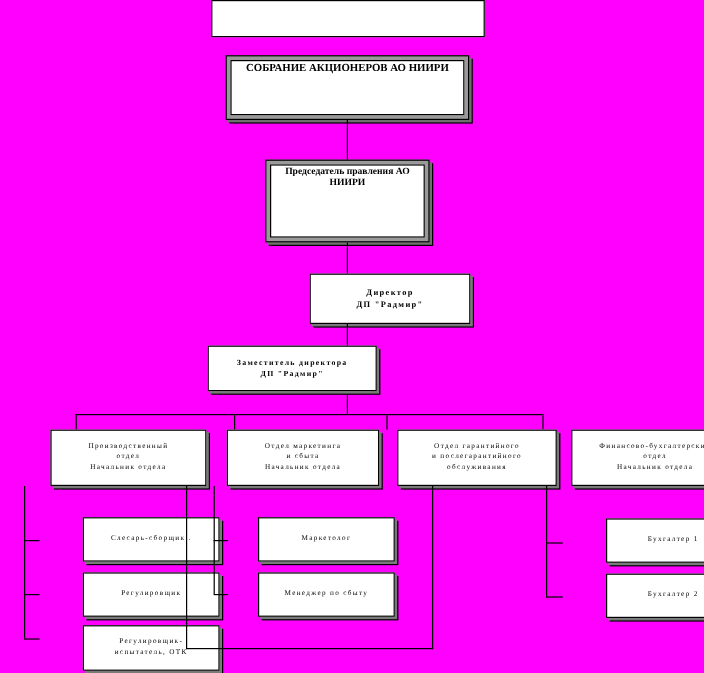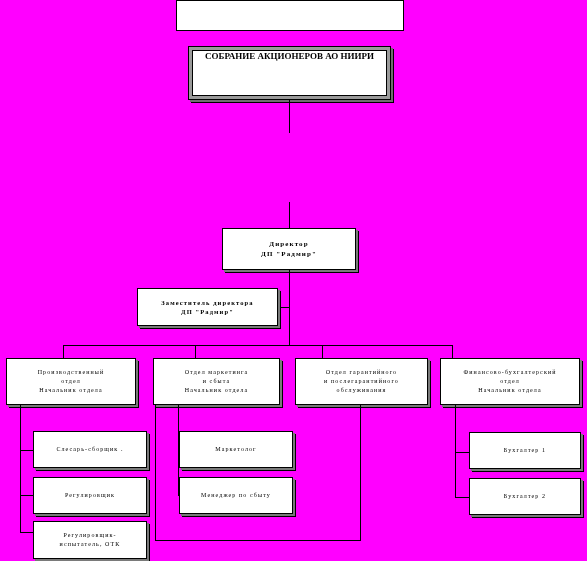--- a/index.html
+++ b/index.html
@@ -22,20 +22,21 @@
     position:absolute;
     background:#ffffff;
     border:1px solid #000;
     box-sizing:border-box;
     display:flex;
     align-items:center;
     justify-content:center;
     text-align:center;
     color:#000;
     box-shadow:2px 2px 0 0 #7a7a7a, 3px 3px 0 0 #000;
+    margin-left:36px;
   }
   .node .txt{
     display:block;
     line-height:1.45;
     letter-spacing:1.1px;
     white-space:pre-line;
   }
 
   
   .framed{
@@ -81,20 +82,27 @@
 
   <div class="framed" style="left:188px;top:46px;width:203px;height:54px;">
     <div class="inner">
       <span class="txt f9 bold">СОБРАНИЕ АКЦИОНЕРОВ
 АО НИИРИ</span>
     </div>
   </div>
 
   <div class="ln v" style="left:289px;top:100px;width:1px;height:33px;"></div>
 
+  <div class="framed" style="left:221px;top:133px;width:137px;height:69px;">
+    <div class="inner">
+      <span class="txt f8 bold">Председатель
+правления
+АО НИИРИ</span>
+    </div>
+  </div>
 
   <div class="ln v" style="left:289px;top:202px;width:1px;height:26px;"></div>
 
   <div class="node" style="left:222px;top:228px;width:134px;height:42px;">
     <span class="txt f7 bold">Директор
 ДП "Радмир"</span>
   </div>
 
   <div class="ln v" style="left:289px;top:270px;width:1px;height:75px;"></div>
 

